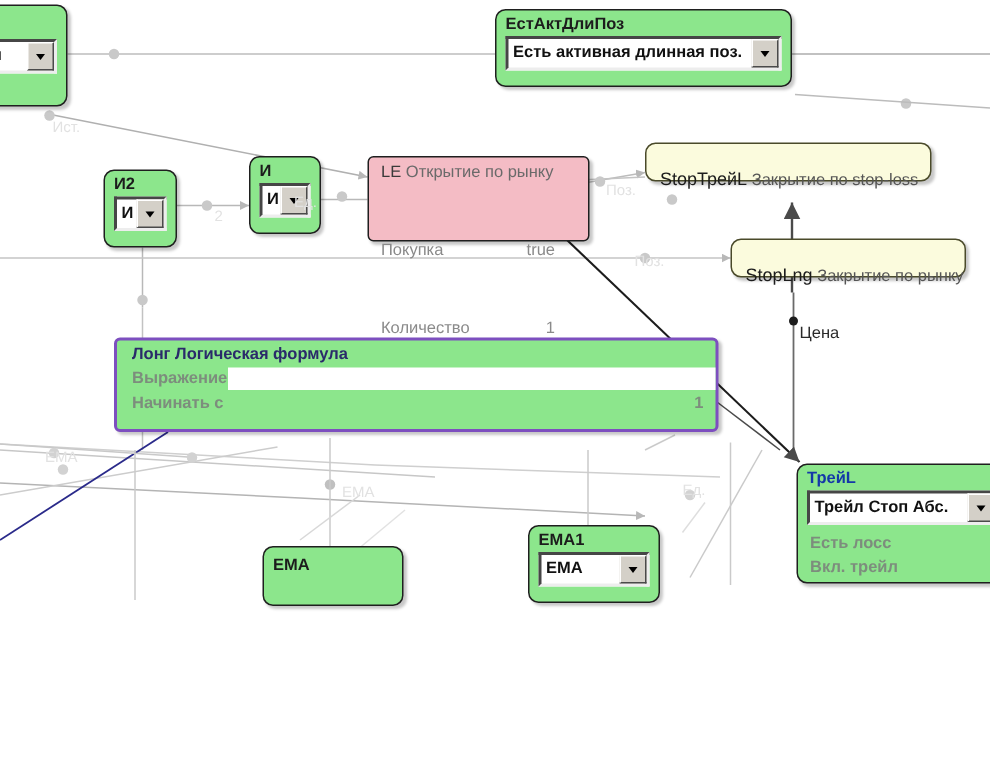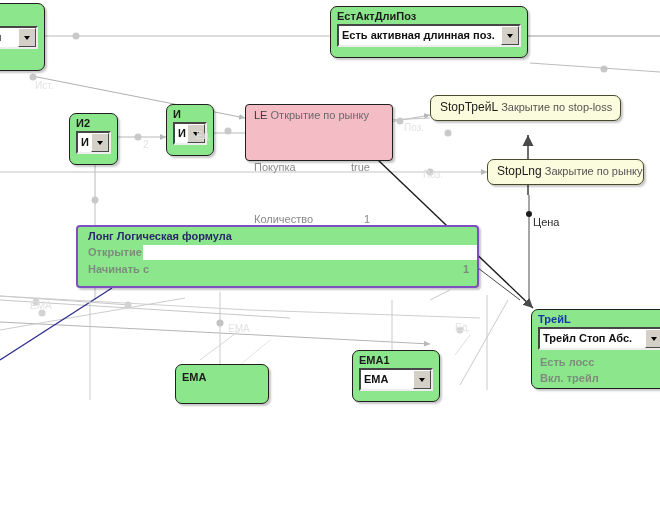--- a/index.html
+++ b/index.html
@@ -123,21 +123,21 @@
     font-size: 11px;
     color: #8a8a8a;
     padding: 1px 22px 1px 8px;
     line-height: 14px;
     margin-top: 36px;
   }
 
   
   .cream-label {
     font-size: 11px;
-    padding: 4px 9px;
+    padding: 16px 9px;
     white-space: nowrap;
     color: #555555;
     line-height: 14px;
   }
   .cream-label b {
     font-weight: normal;
     color: #1c1c1c;
     font-size: 12px;
   }
 
@@ -324,21 +324,21 @@
   <div class="node cream" style="left:487px; top:159px; width:157px; height:26px;">
     <div class="cream-label">
       <b>StopLng</b>
       <span>Закрытие по рынку</span>
     </div>
   </div>
 
   <div class="node green selected" style="left:76px; top:225px; width:403px; height:63px;">
     <div class="formula-title">Лонг  Логическая формула</div>
     <div class="formula-row">
-      <span class="lbl">Открытие</span>
+      <span class="lbl">Выражение</span>
       <span class="editfield"></span>
     </div>
     <div class="formula-row">
       <span class="lbl">Начинать с</span>
       <span class="valright">1</span>
     </div>
   </div>
 
   <div class="node green" style="left:531px; top:309px; width:141px; height:80px;">
     <div class="node-title blue">ТрейL</div>

